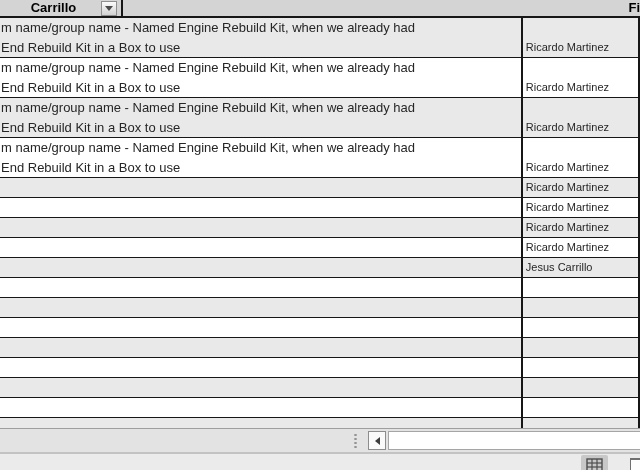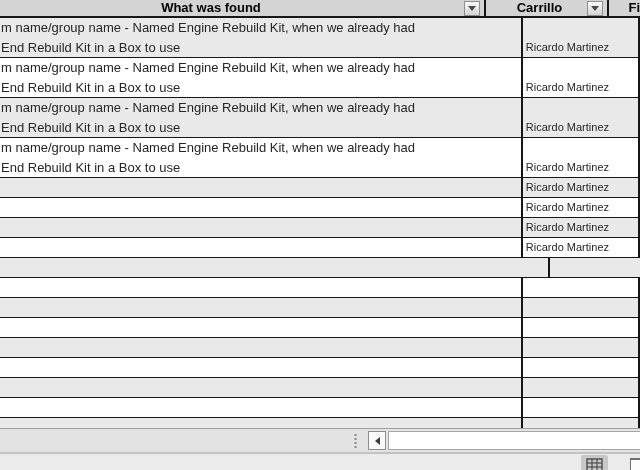--- a/index.html
+++ b/index.html
@@ -61,26 +61,20 @@
   .vb-page{left:626px;width:20px;padding-top:3px;box-sizing:border-box}
   .pageicon{width:12px;height:13px;box-sizing:border-box;background:#fdfdfd;
             border:1px solid #6f6f6f;border-top-width:2px}
 </style>
 </head>
 <body>
 
 <div class="sheet">
 
   <div class="hdr">
-    <div class="hc hc1">
-      <span>What was found</span>
-      <span class="fbtn">
-        <span class="arr"></span>
-      </span>
-    </div>
     <div class="hc hc2">
       <span>Carrillo</span>
       <span class="fbtn">
         <span class="arr"></span>
       </span>
     </div>
     <div class="hc hc3">
       <span>Fi</span>
     </div>
   </div>
@@ -140,20 +134,21 @@
   </div>
 
   <div class="r short bb">
     <div class="c1"></div>
     <div class="c2">Ricardo Martinez</div>
     <div class="c3"></div>
   </div>
 
   <div class="r short ba">
     <div class="c1"></div>
+    <div class="c2">Jesus Carrillo</div>
     <div class="c3"></div>
   </div>
 
   <div class="r short bb">
     <div class="c1"></div>
     <div class="c2"></div>
     <div class="c3"></div>
   </div>
 
   <div class="r short ba">

